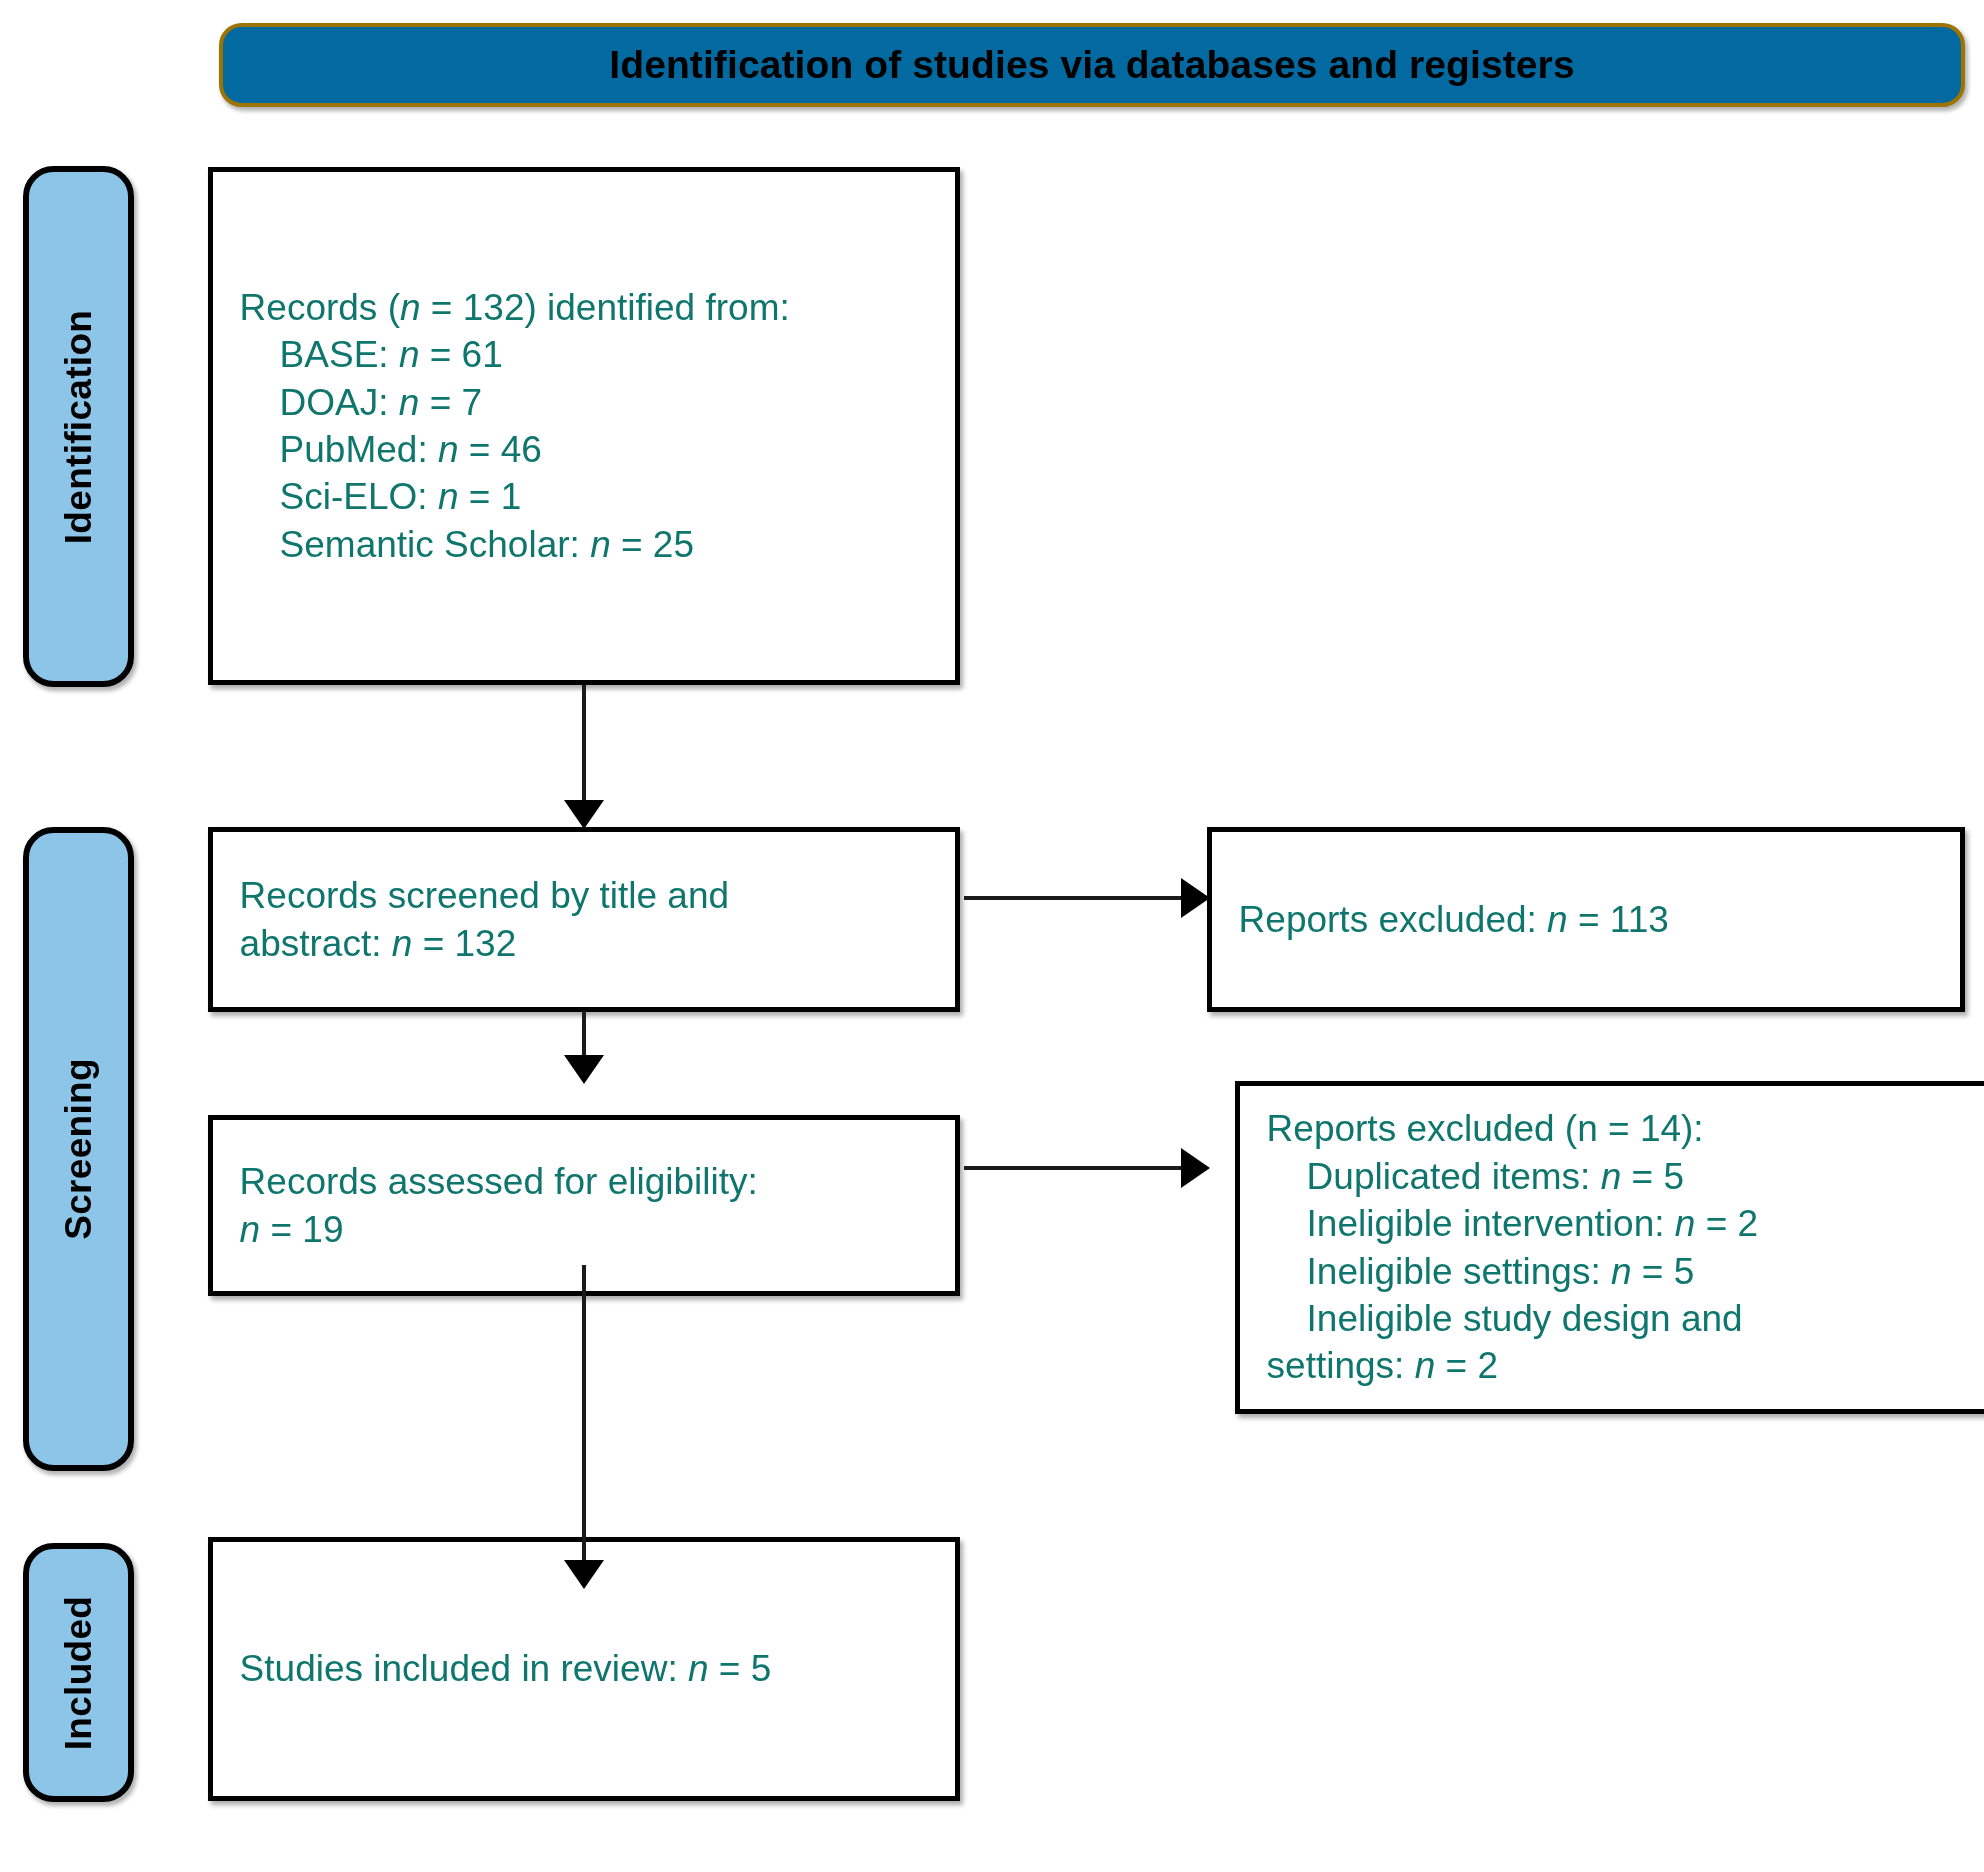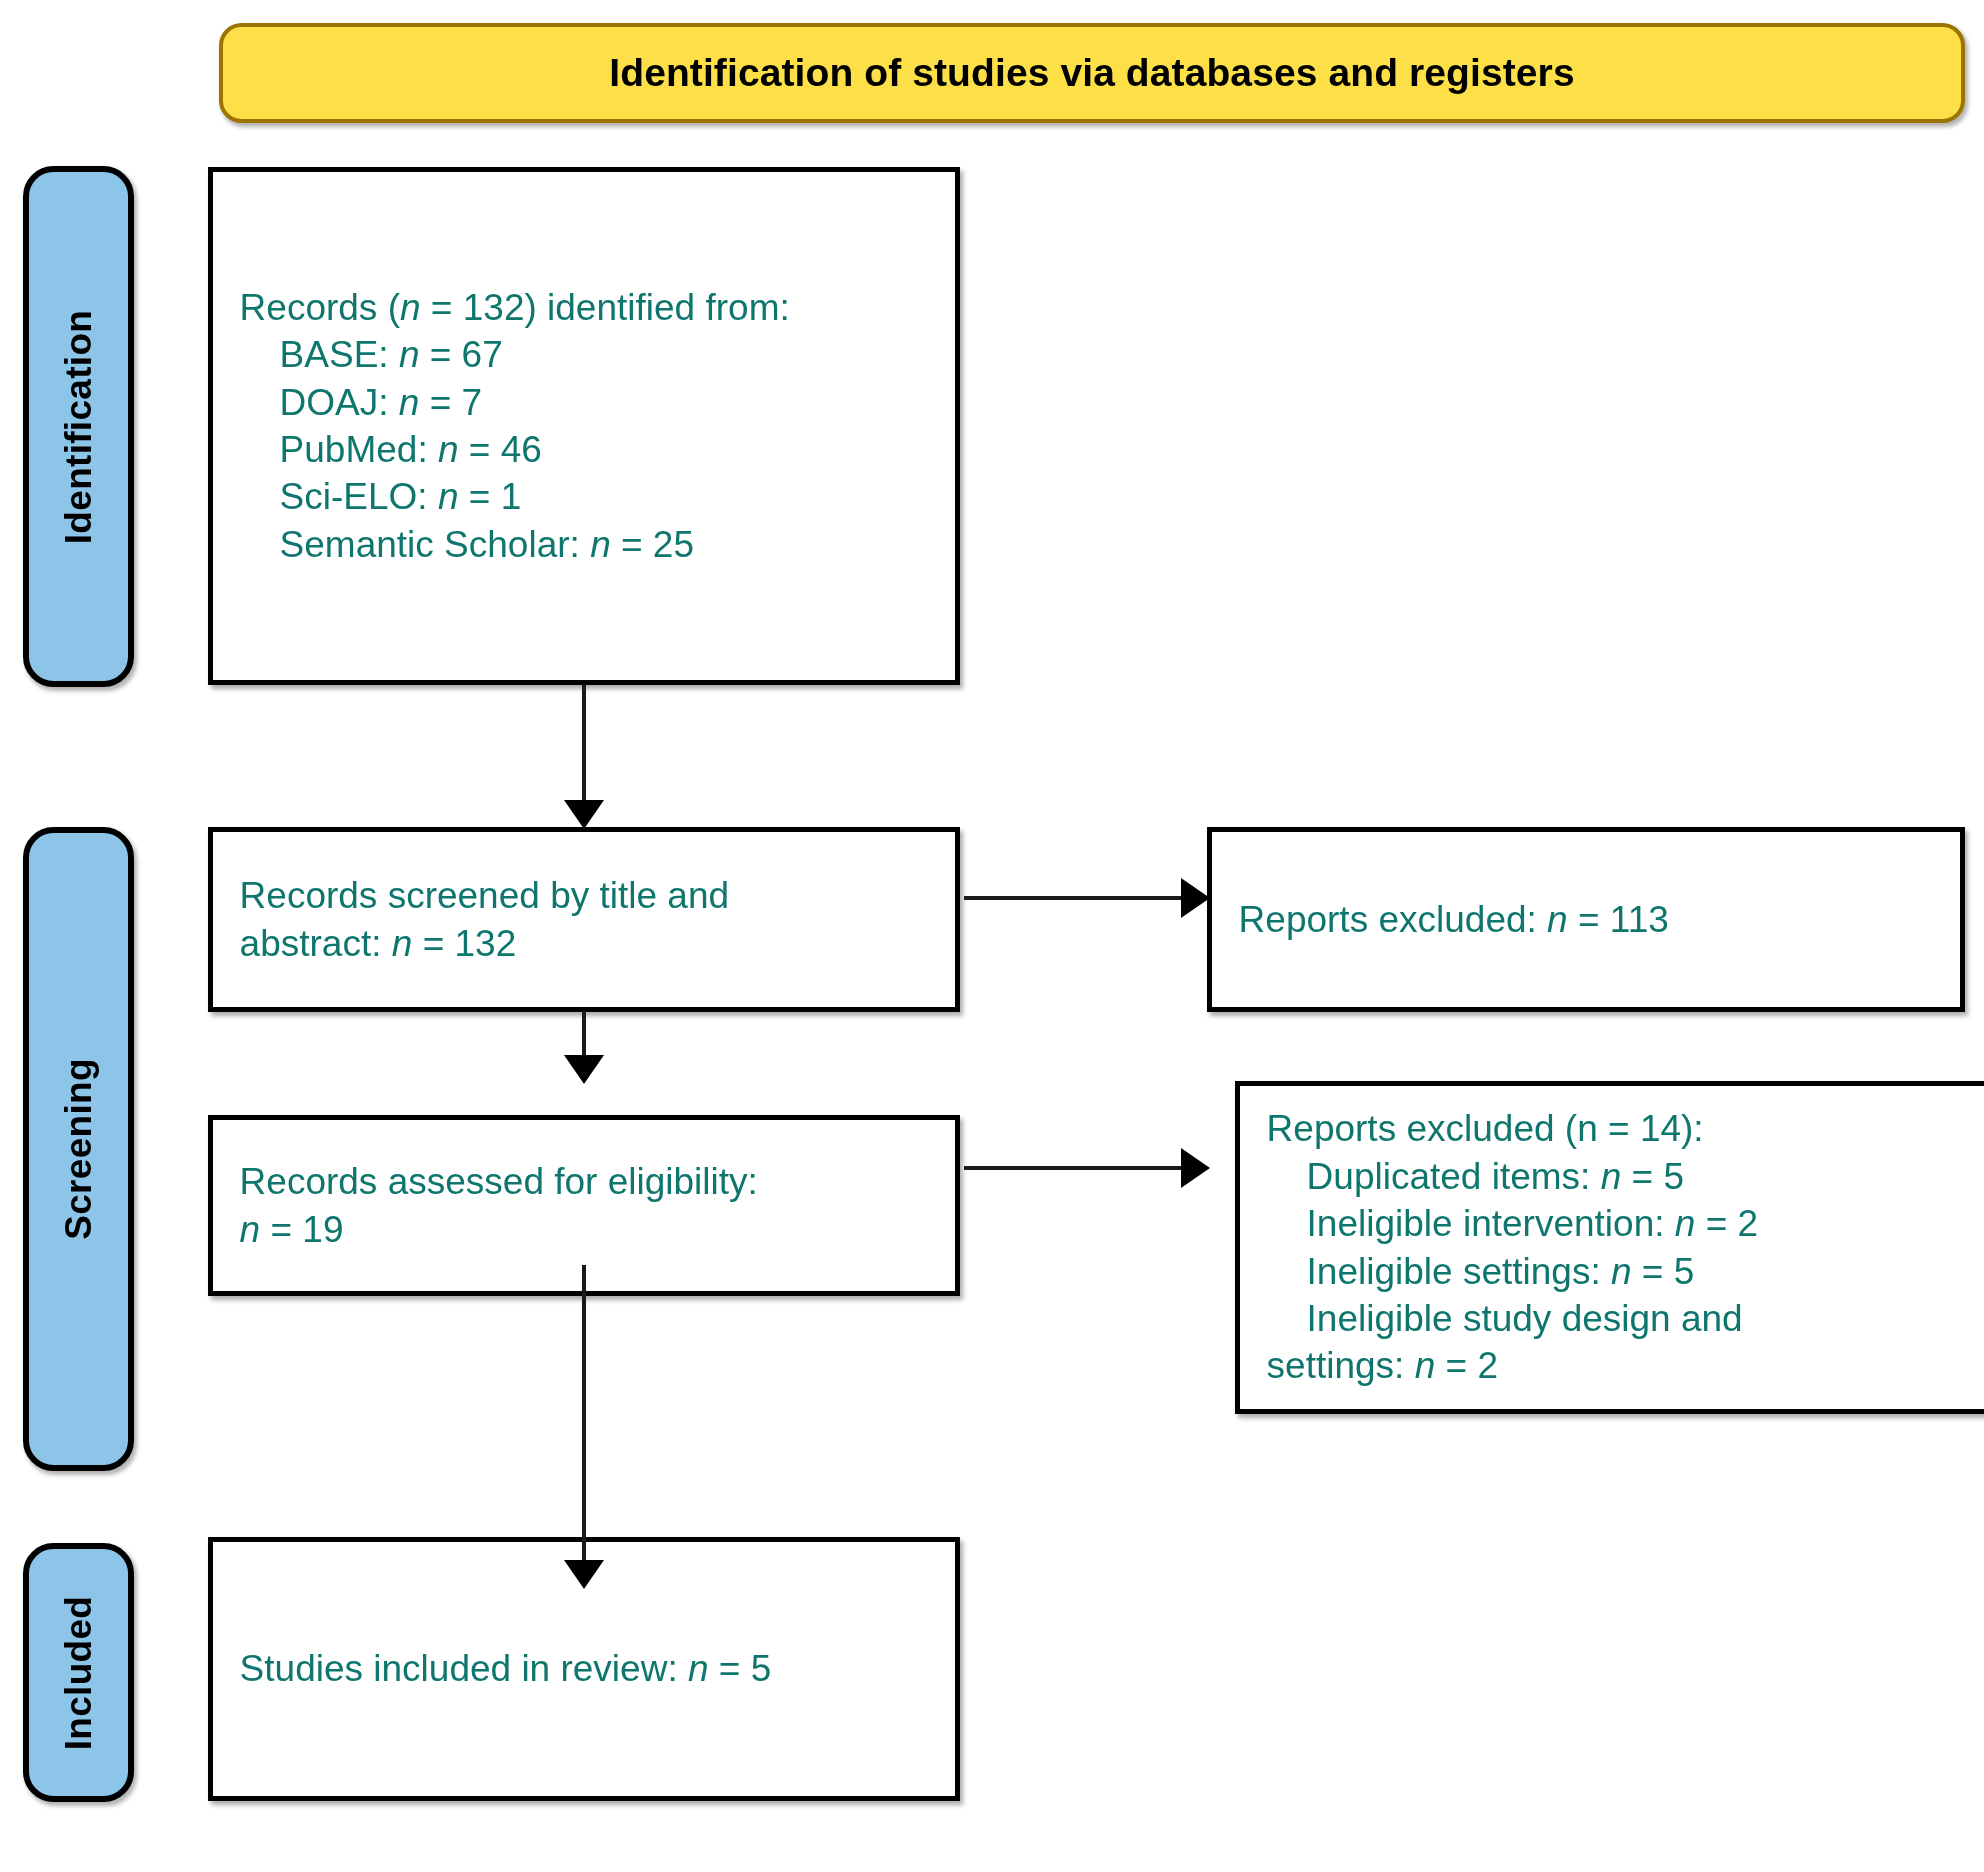--- a/index.html
+++ b/index.html
@@ -5,23 +5,23 @@
   html,body{margin:0;padding:0;background:#ffffff;}
   body{width:1985px;height:1873px;position:relative;
        font-family:"Liberation Sans", sans-serif;
        -webkit-font-smoothing:antialiased;}
 
   #stage{position:absolute;left:0;top:0;width:1985px;height:1873px;overflow:hidden;background:#fff;}
 
   
   .banner{
     position:absolute;
-    left:219px; top:23px; width:1746px; height:100px;
+    left:219px; top:23px; width:1746px; height:84px;
     box-sizing:border-box;
-    background:#fde047;
+    background:#0369a1;
     border:4px solid #9E7400;
     border-radius:22.6px;
     display:flex; align-items:center; justify-content:center;
     box-shadow:2.7px 3.3px 4.6px rgba(0,0,0,.30);
   }
   .banner-text{
     font-size:39px; font-weight:bold; color:#000;
     letter-spacing:0.1px; white-space:nowrap;
   }
 
@@ -120,21 +120,21 @@
   </div>
 
   <div class="stage-label" id="stage-included">
     <span class="vtext">Included</span>
   </div>
 
   <div class="fbox" id="box-identified">
     <div class="body">
       <div class="ln"><span>Records (</span><i class="v">n</i><span> = 132) identified from:</span></div>
 
-      <div class="ln ind"><span>BASE:</span> <i class="v">n</i><span> = 67</span></div>
+      <div class="ln ind"><span>BASE:</span> <i class="v">n</i><span> = 61</span></div>
 
       <div class="ln ind"><span>DOAJ:</span> <i class="v">n</i><span> = 7</span></div>
 
       <div class="ln ind"><span>PubMed:</span> <i class="v">n</i><span> = 46</span></div>
 
       <div class="ln ind"><span>Sci-ELO:</span> <i class="v">n</i><span> = 1</span></div>
 
       <div class="ln ind"><span>Semantic Scholar:</span> <i class="v">n</i><span> = 25</span></div>
     </div>
   </div>

